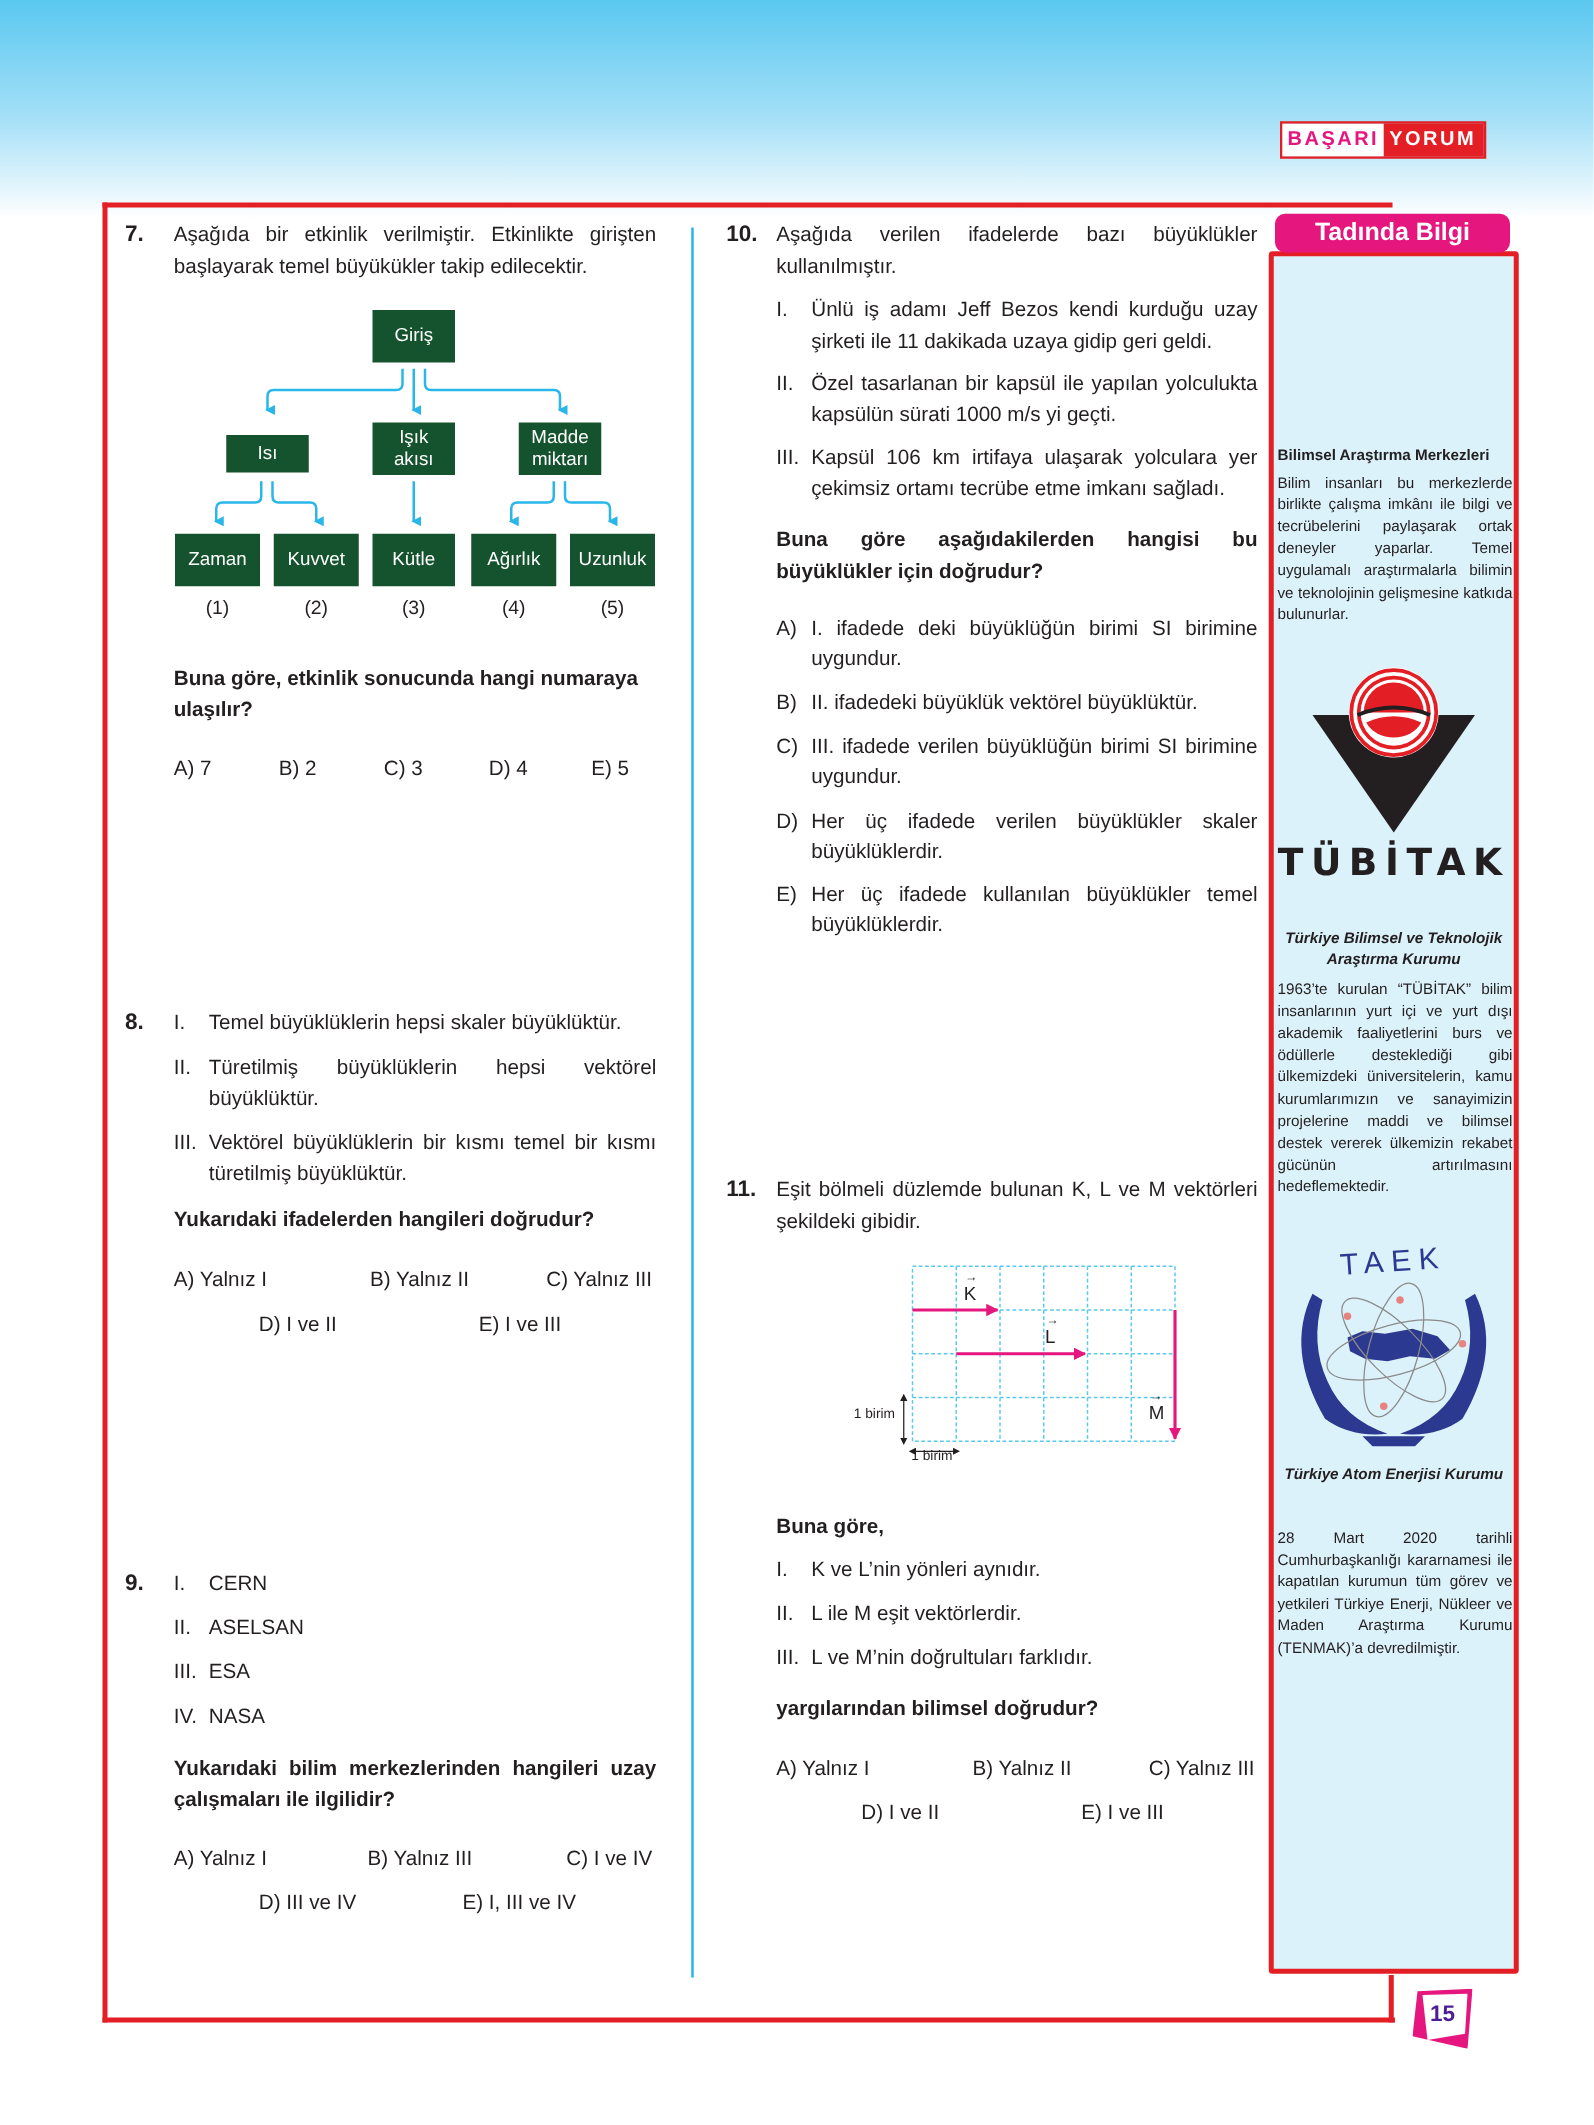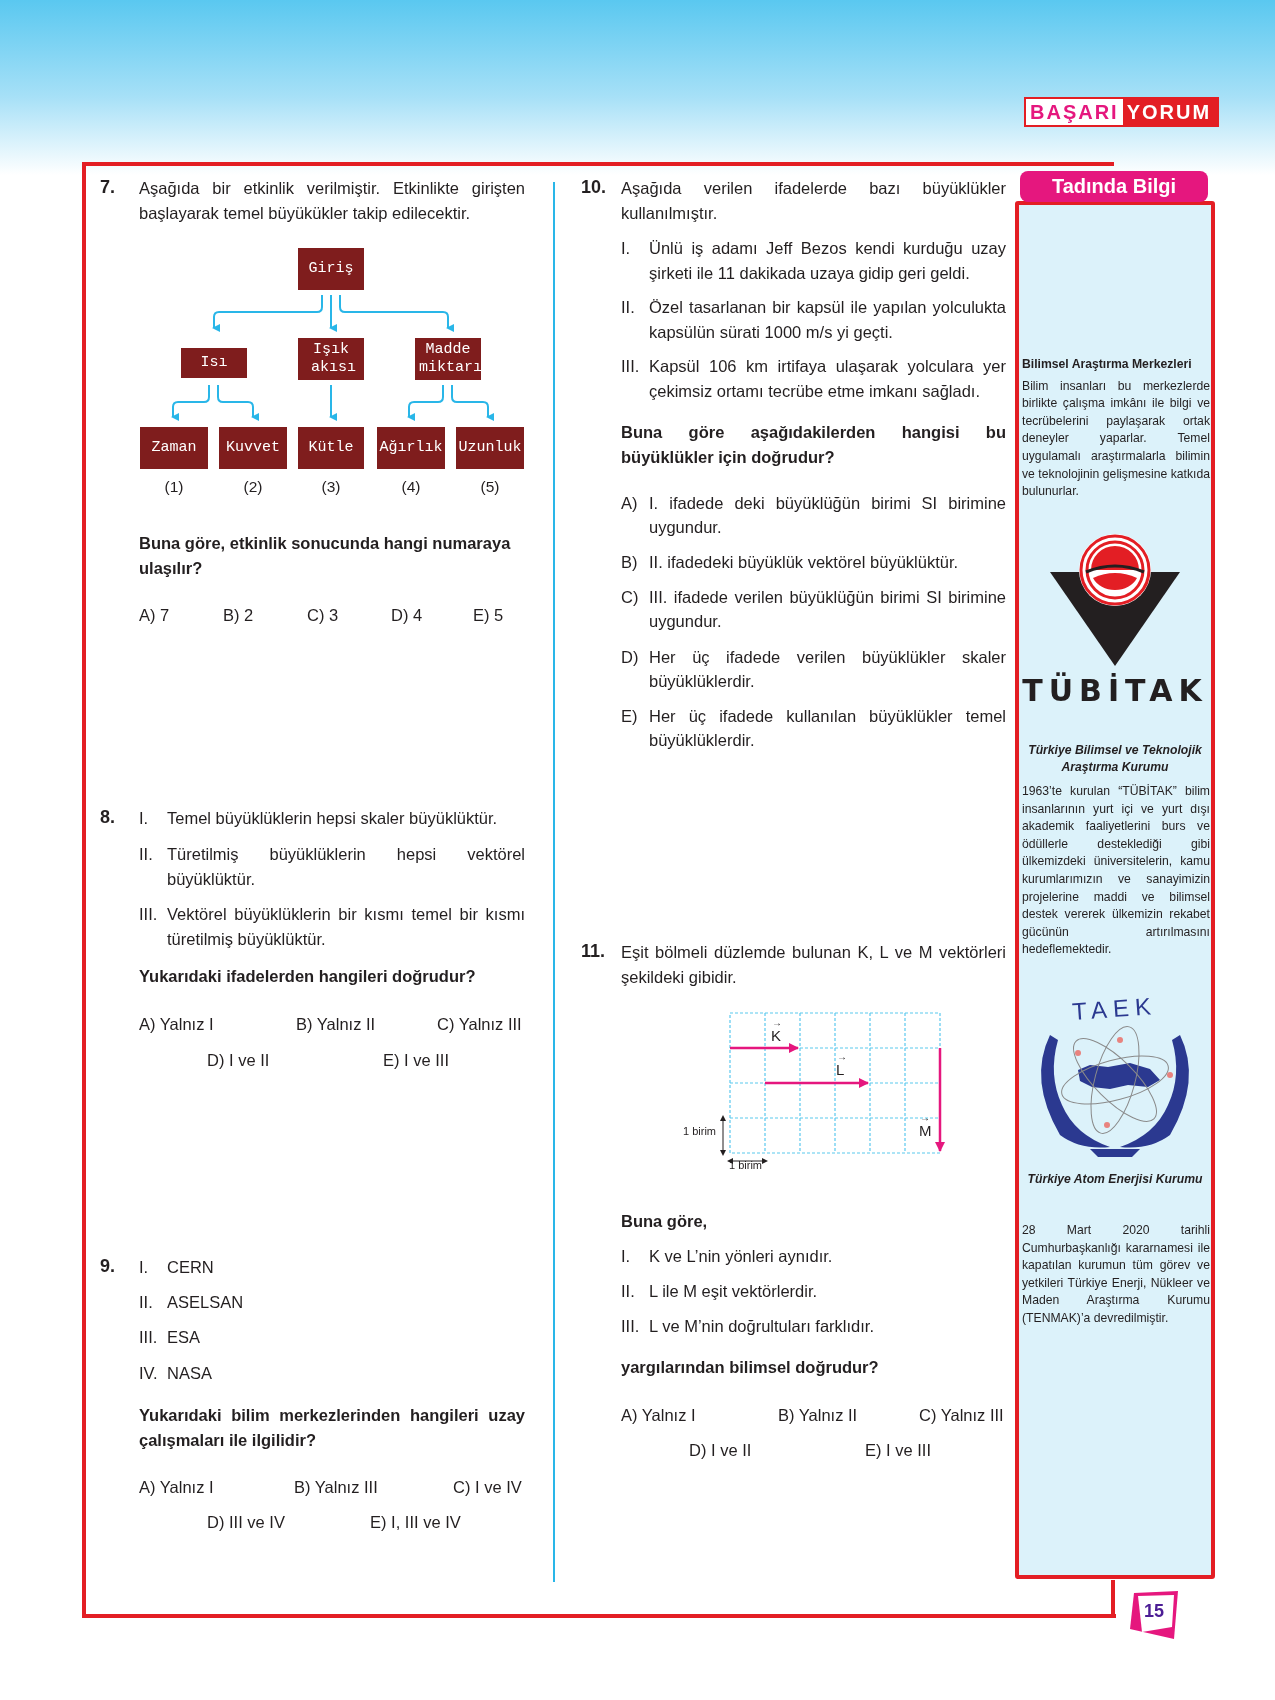--- a/index.html
+++ b/index.html
@@ -8,21 +8,21 @@
     background: #ffffff;
     font-family: "Liberation Sans", sans-serif; color: #231f20;
   }
   .top-gradient {
     position: absolute; left: 0; top: 0; width: 1275px; height: 175px;
     background: linear-gradient(to bottom, #5ac8f0 0%, #a6e0f7 55%, #ffffff 100%);
   }
   .brand {
     position: absolute; left: 1024px; top: 97px; height: 30px;
     display: flex; border: 2px solid #e31e24; box-sizing: border-box;
-    font-weight: bold; font-size: 20px; letter-spacing: 2px; line-height: 26px;
+    font-weight: bold; font-size: 16px; letter-spacing: 2px; line-height: 26px;
   }
   .brand .b1 { background: #fff; color: #e5177e; padding: 0 4px; }
   .brand .b2 { background: #e31e24; color: #fff; padding: 0 6px 0 4px; }
 
   
   .frame-top { position: absolute; left: 82px; top: 162px; width: 1032px; height: 4px; background: #e31e24; }
   .frame-left { position: absolute; left: 82px; top: 162px; width: 4px; height: 1456px; background: #e31e24; }
   .frame-bottom { position: absolute; left: 82px; top: 1614px; width: 1034px; height: 4px; background: #e31e24; }
   .frame-right-stub { position: absolute; left: 1111px; top: 1580px; width: 4px; height: 38px; background: #e31e24; }
   .col-divider { position: absolute; left: 553px; top: 182px; width: 2px; height: 1400px; background: #29b6e8; }
@@ -49,22 +49,22 @@
   .bold { font-weight: bold; }
   .roman-item { position: absolute; font-size: 16.5px; line-height: 24.5px; }
   .roman-item .rn { position: absolute; left: 0; top: 0; }
   .roman-item .rt { position: absolute; left: 28px; top: 0; text-align: justify; }
   .opt { position: absolute; font-size: 16.5px; line-height: 24px; white-space: nowrap; }
   .opt-hang .ol { position: absolute; left: 0; }
   .opt-hang .ot { position: absolute; left: 28px; white-space: normal; text-align: justify; }
 
   
   .fbox {
-    position: absolute; background: #7f1d1d; color: #fff; font-size: 15px; line-height: 18px;
-    display: flex; align-items: center; justify-content: center; text-align: center; font-family: Liberation Mono, monospace;
+    position: absolute; background: #14532d; color: #fff; font-size: 15px; line-height: 18px;
+    display: flex; align-items: center; justify-content: center; text-align: center;
   }
   .fnum { position: absolute; font-size: 15.5px; width: 40px; text-align: center; }
 
   .page-num-badge {
     position: absolute; left: 1130px; top: 1591px; width: 48px; height: 48px;
   }
   .page-num-text {
     position: absolute; left: 1130px; top: 1601px; width: 48px; text-align: center;
     font-weight: bold; font-size: 18px; color: #4c1d95;
   }

